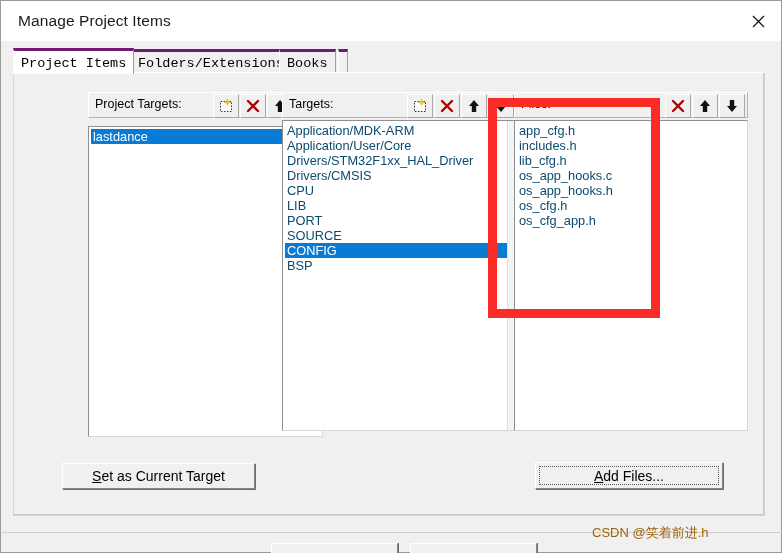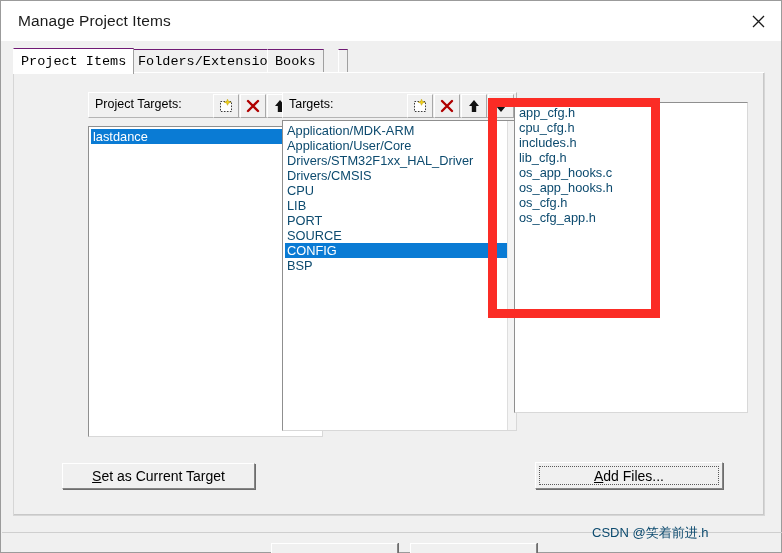--- a/index.html
+++ b/index.html
@@ -77,21 +77,21 @@
     top: 0;
     height: 24px;
     box-sizing: border-box;
     font-family: "Liberation Mono", monospace;
     font-size: 13.5px;
     color: #000;
     line-height: 23px;
     padding: 0 7px;
     background: #f0f0f0;
     border-left: 1px solid #ffffff;
-    border-top: 1px solid #701a75;
+    border-top: 3px solid #701a75;
     border-right: 1px solid #a0a0a0;
     white-space: nowrap;
     cursor: pointer;
   }
   .tab.active {
     background: #ffffff;
     top: -1px;
     height: 26px;
     line-height: 25px;
     border-right: 1px solid #a0a0a0;
@@ -241,21 +241,21 @@
     box-sizing: border-box;
     border: 9px solid #fb2c25;
     pointer-events: none;
     z-index: 40;
   }
 
   
   .watermark {
     position: absolute;
     font-size: 13px;
-    color: #0c4a6e;
+    color: #a16207;
     white-space: nowrap;
     z-index: 45;
     font-family: "Liberation Sans", sans-serif;
   }
 </style>
 </head>
 <body>
 
 <div id="root">
   <div class="win-frame"></div>
@@ -271,21 +271,21 @@
 
   <div class="client">
 
     <div class="tabstrip">
       <div class="tab active" style="left:0px;">
         <span>Project Items</span>
       </div>
       <div class="tab" style="left:117px;">
         <span>Folders/Extensions</span>
       </div>
-      <div class="tab" style="left:254px;">
+      <div class="tab" style="left:266px;">
         <span>Books</span>
       </div>
       <div class="tab sliver" style="left:325px;"></div>
     </div>
 
     <div class="tabpage">
 
       <div class="col" style="left:26px; width:235px;padding-left:48px;">
         <div class="col-head">
           <div class="col-head-label">Project Targets:</div>
@@ -358,24 +358,43 @@
             <div class="lb-item">PORT</div>
             <div class="lb-item">SOURCE</div>
             <div class="lb-item selected" style="background: rgb(10, 123, 212);">CONFIG</div>
             <div class="lb-item">BSP</div>
           </div>
           <div class="lb-track"></div>
         </div>
       </div>
 
       <div class="col" style="left:500px; width:234px;">
-        <div class="listbox" style="height:311px; margin-top:10px;">
+        <div class="col-head">
+          <div class="col-head-label">Files:</div>
+          <div class="btnrow" style="right:1px;">
+            <div class="tbtn">
+              <svg width="16" height="16" viewBox="0 0 16 16" aria-hidden="true">
+                <path d="M3 3 L13 13 M13 3 L3 13" stroke="#b00000" stroke-width="2.4" stroke-linecap="round" fill="none"></path>
+              </svg>
+            </div>
+            <div class="tbtn">
+              <svg width="16" height="16" viewBox="0 0 16 16" aria-hidden="true">
+                <path d="M8 2 L13 8 L10.2 8 L10.2 14 L5.8 14 L5.8 8 L3 8 Z" fill="#111111"></path>
+              </svg>
+            </div>
+            <div class="tbtn">
+              <svg width="16" height="16" viewBox="0 0 16 16" aria-hidden="true">
+                <path d="M8 14 L3 8 L5.8 8 L5.8 2 L10.2 2 L10.2 8 L13 8 Z" fill="#111111"></path>
+              </svg>
+            </div>
+          </div>
+        </div>
+        <div class="listbox" style="height:311px; margin-top:2px;">
           <div class="lb-inner">
             <div class="lb-item">app_cfg.h</div>
-            <div class="lb-item">cpu_cfg.h</div>
             <div class="lb-item">includes.h</div>
             <div class="lb-item">lib_cfg.h</div>
             <div class="lb-item">os_app_hooks.c</div>
             <div class="lb-item">os_app_hooks.h</div>
             <div class="lb-item">os_cfg.h</div>
             <div class="lb-item">os_cfg_app.h</div>
           </div>
         </div>
       </div>
 

